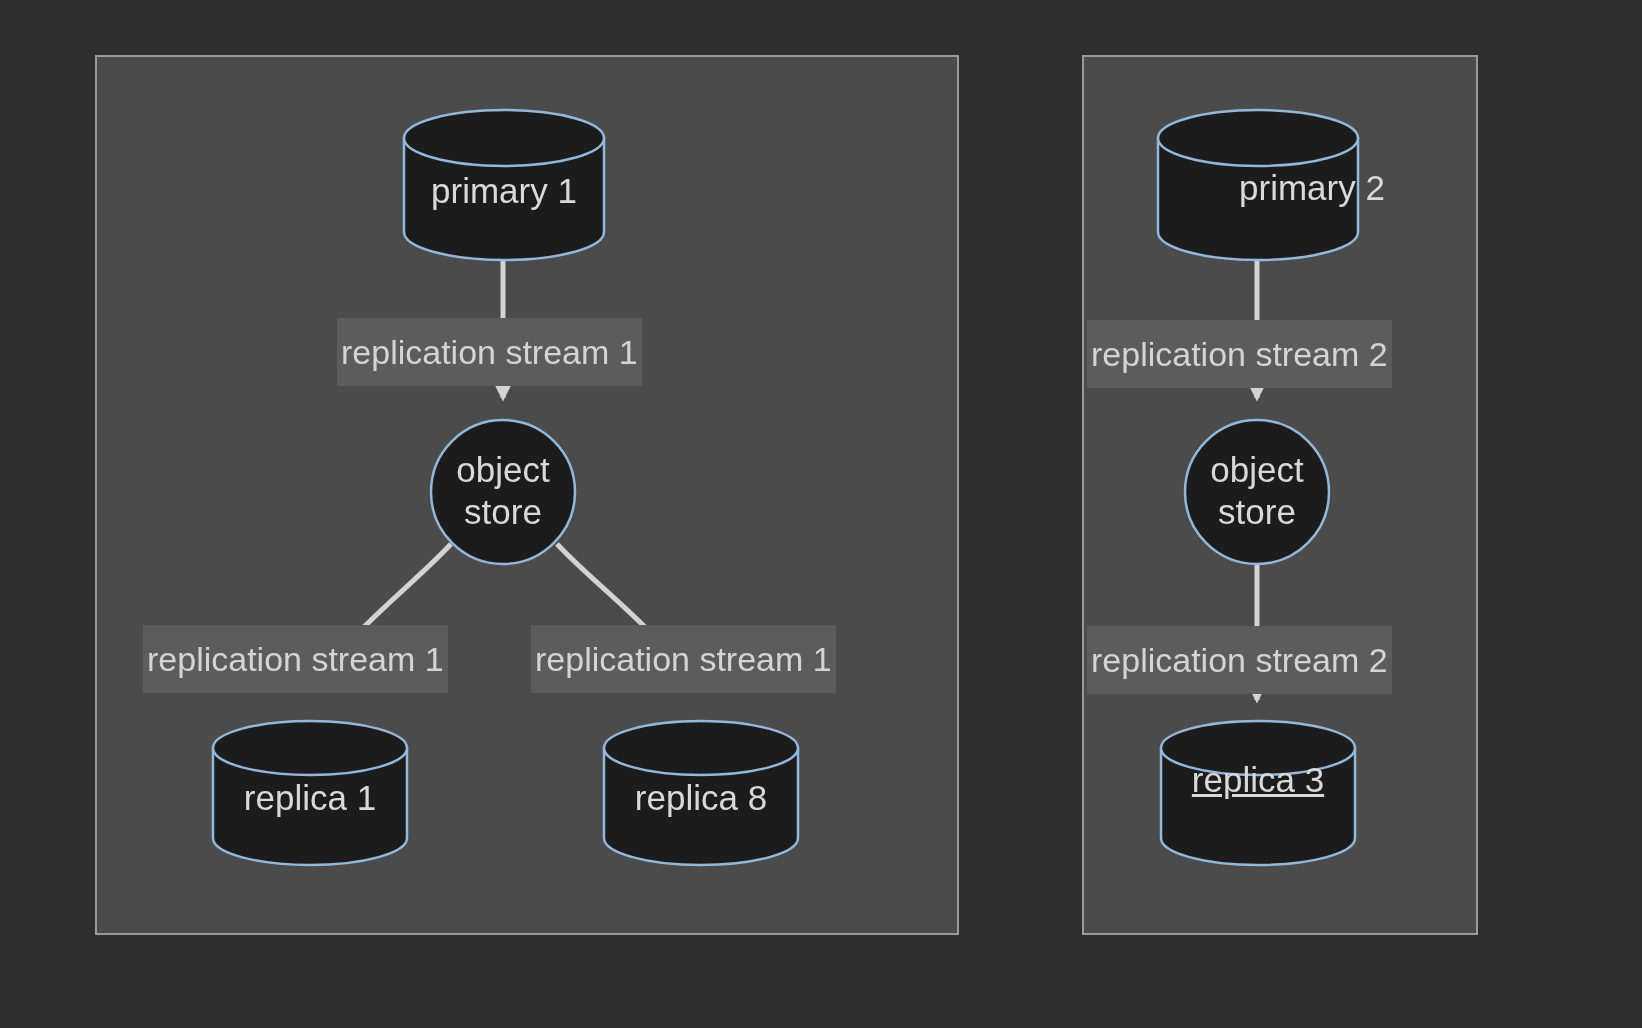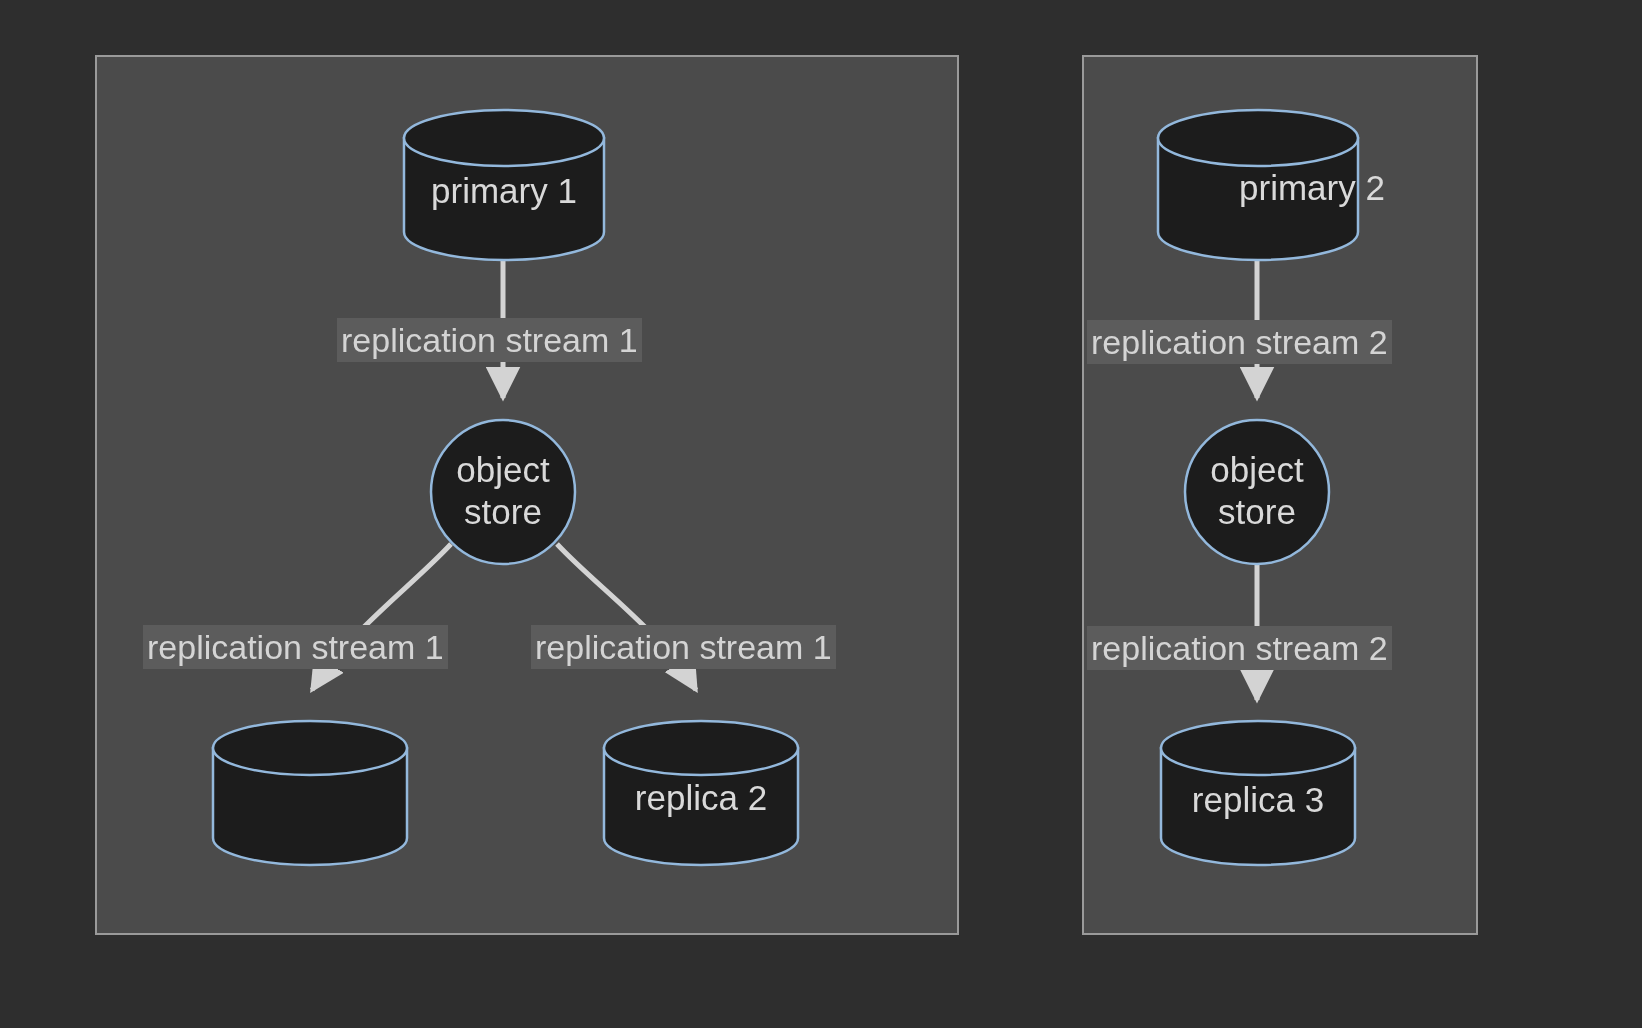--- a/index.html
+++ b/index.html
@@ -43,21 +43,21 @@
     white-space: pre;
     pointer-events: none;
   }
 
   .edge-label {
     position: absolute;
     background: #5c5c5c;
     color: #d4d4d4;
     font-size: 34px;
     line-height: 44px;
-    padding: 0 4px;
+    padding: 12px 4px;
     white-space: nowrap;
     box-sizing: border-box;
   }
 </style>
 </head>
 <body>
 
 <div id="canvas">
 
   <div class="cluster-box" style="left:95px; top:55px; width:864px; height:880px;"></div>
@@ -119,29 +119,30 @@
       <path d="M 1161 748 L 1161 838 A 97 27 0 0 0 1355 838 L 1355 748 Z" fill="#1c1c1c" stroke="#93b8dc" stroke-width="2.5"></path>
       <ellipse cx="1258" cy="748" rx="97" ry="27" fill="#1c1c1c" stroke="#93b8dc" stroke-width="2.5"></ellipse>
     </g>
   </svg>
 
   <div class="node-label" style="left:384px; top:171px; width:240px;">primary 1</div>
 
   <div class="node-label" style="left:403px; top:450px; width:200px;">object</div>
   <div class="node-label" style="left:403px; top:492px; width:200px;">store</div>
 
+  <div class="node-label" style="left:190px; top:778px; width:240px;">replica 1</div>
 
-  <div class="node-label" style="left:581px; top:778px; width:240px;">replica 2</div>
+  <div class="node-label" style="left:581px; top:778px; width:240px;">replica 8</div>
 
   <div class="node-label" style="left:1192px; top:168px; width:240px;">primary 2</div>
 
   <div class="node-label" style="left:1157px; top:450px; width:200px;">object</div>
   <div class="node-label" style="left:1157px; top:492px; width:200px;">store</div>
 
-  <div class="node-label" style="left:1138px; top:780px; width:240px;">replica 3</div>
+  <div class="node-label" style="left:1138px; top:760px; width:240px;text-decoration:underline;">replica 3</div>
 
   <div class="edge-label" style="left:337px; top:318px;">replication stream 1</div>
 
   <div class="edge-label" style="left:143px; top:625px;">replication stream 1</div>
 
   <div class="edge-label" style="left:531px; top:625px;">replication stream 1</div>
 
   <div class="edge-label" style="left:1087px; top:320px;">replication stream 2</div>
 
   <div class="edge-label" style="left:1087px; top:626px;">replication stream 2</div>

